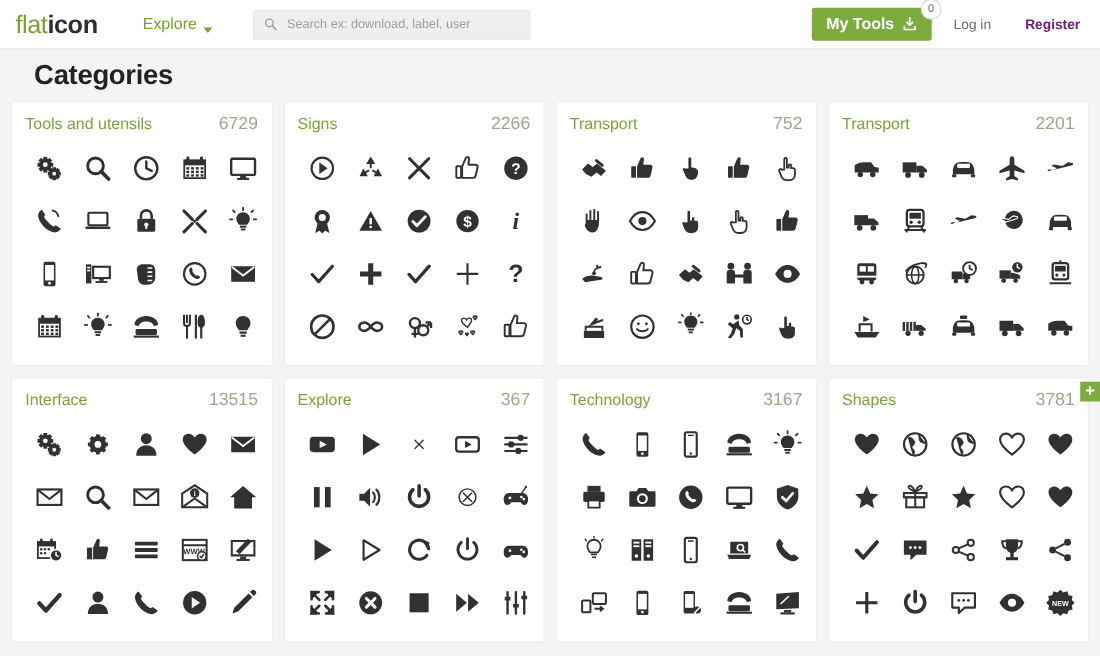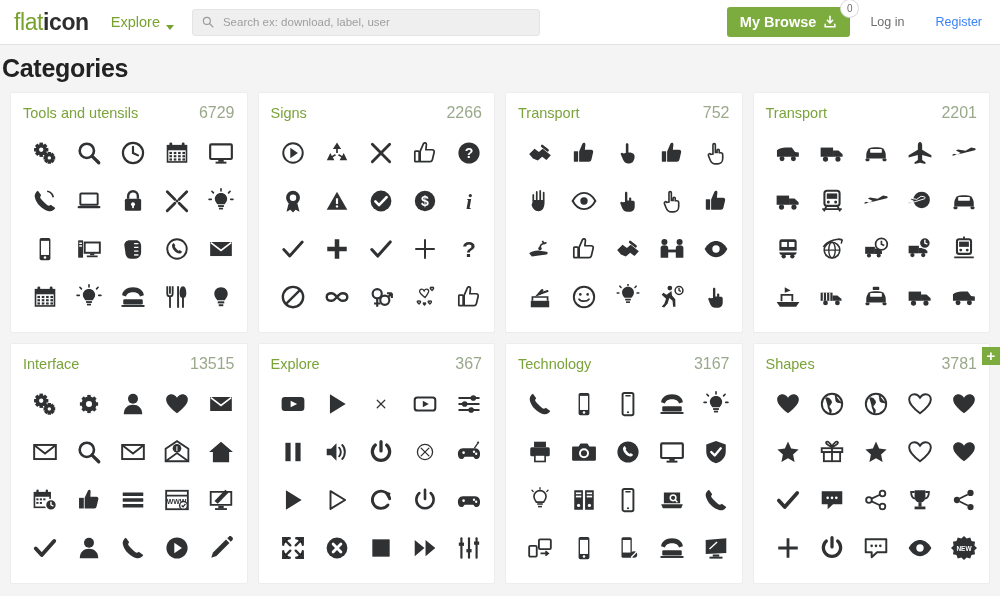--- a/index.html
+++ b/index.html
@@ -13,20 +13,21 @@
 
   
   .header {
     position: relative;
     height: 45px;
     background: #ffffff;
     border-bottom: 1px solid #e2e2e2;
     display: flex;
     align-items: center;
     padding: 0 14px;
+    gap: 19px;
   }
   .logo {
     font-size: 23px;
     letter-spacing: -0.4px;
     font-weight: 600;
     margin-right: 22px;
     white-space: nowrap;
   }
   .logo .a { color: #78a22f; font-weight: 400; }
   .logo .b { color: #2e2e2e; font-weight: 700; }
@@ -43,21 +44,21 @@
   }
   .caret {
     width: 0; height: 0;
     border-left: 4.5px solid transparent;
     border-right: 4.5px solid transparent;
     border-top: 5px solid #78a22f;
     display: inline-block;
   }
 
   .searchbox {
-    width: 348px;
+    width: 252px;
     height: 27px;
     background: #efefef;
     border: 1px solid #e4e4e4;
     border-radius: 3px;
     display: flex;
     align-items: center;
     padding: 0 9px;
     gap: 7px;
   }
   .searchbox svg { flex: 0 0 auto; }
@@ -101,28 +102,28 @@
     background: #ffffff;
     border: 1px solid #d8d8d8;
     color: #6e6e6e;
     font-size: 10px;
     font-weight: 400;
     display: flex;
     align-items: center;
     justify-content: center;
   }
   .login { font-size: 12.5px; color: #6d6d6d; cursor: pointer; }
-  .register { font-size: 12.5px; color: #3b82f6; font-weight: 400; cursor: pointer; padding-left: 11px; }
+  .register { font-size: 12.5px; color: #701a75; font-weight: 700; cursor: pointer; padding-left: 11px; }
 
   
   .titlebar {
     height: 47px;
     display: flex;
     align-items: center;
-    padding: 0 2px;
+    padding: 0 31px;
     background: #f4f4f4;
   }
   .page-title {
     font-size: 25px;
     font-weight: 700;
     color: #222222;
     letter-spacing: -0.3px;
   }
   .browse-link {
     margin-left: auto;
@@ -206,21 +207,21 @@
   <div class="searchbox">
     <svg width="12" height="12" viewBox="0 0 16 16">
       <circle cx="6.5" cy="6.5" r="4.6" fill="none" stroke="#9b9b9b" stroke-width="1.6"></circle>
       <line x1="10" y1="10" x2="14.5" y2="14.5" stroke="#9b9b9b" stroke-width="1.8" stroke-linecap="round"></line>
     </svg>
     <input type="text" placeholder="Search ex: download, label, user" style="">
   </div>
 
   <div class="header-right">
     <button class="myicons">
-      <span>My Browse</span>
+      <span>My Tools</span>
       <svg width="14" height="14" viewBox="0 0 16 16">
         <path d="M8 1.5 L8 8.5 M5 6 L8 9.2 L11 6" fill="none" stroke="#fff" stroke-width="1.8" stroke-linecap="round" stroke-linejoin="round"></path>
         <path d="M2.5 10.5 L2.5 13.5 L13.5 13.5 L13.5 10.5" fill="none" stroke="#fff" stroke-width="1.8" stroke-linecap="round"></path>
       </svg>
       <span class="badge">0</span>
     </button>
     <span class="login">Log in</span>
     <span class="register">Register</span>
   </div>
 </div>

